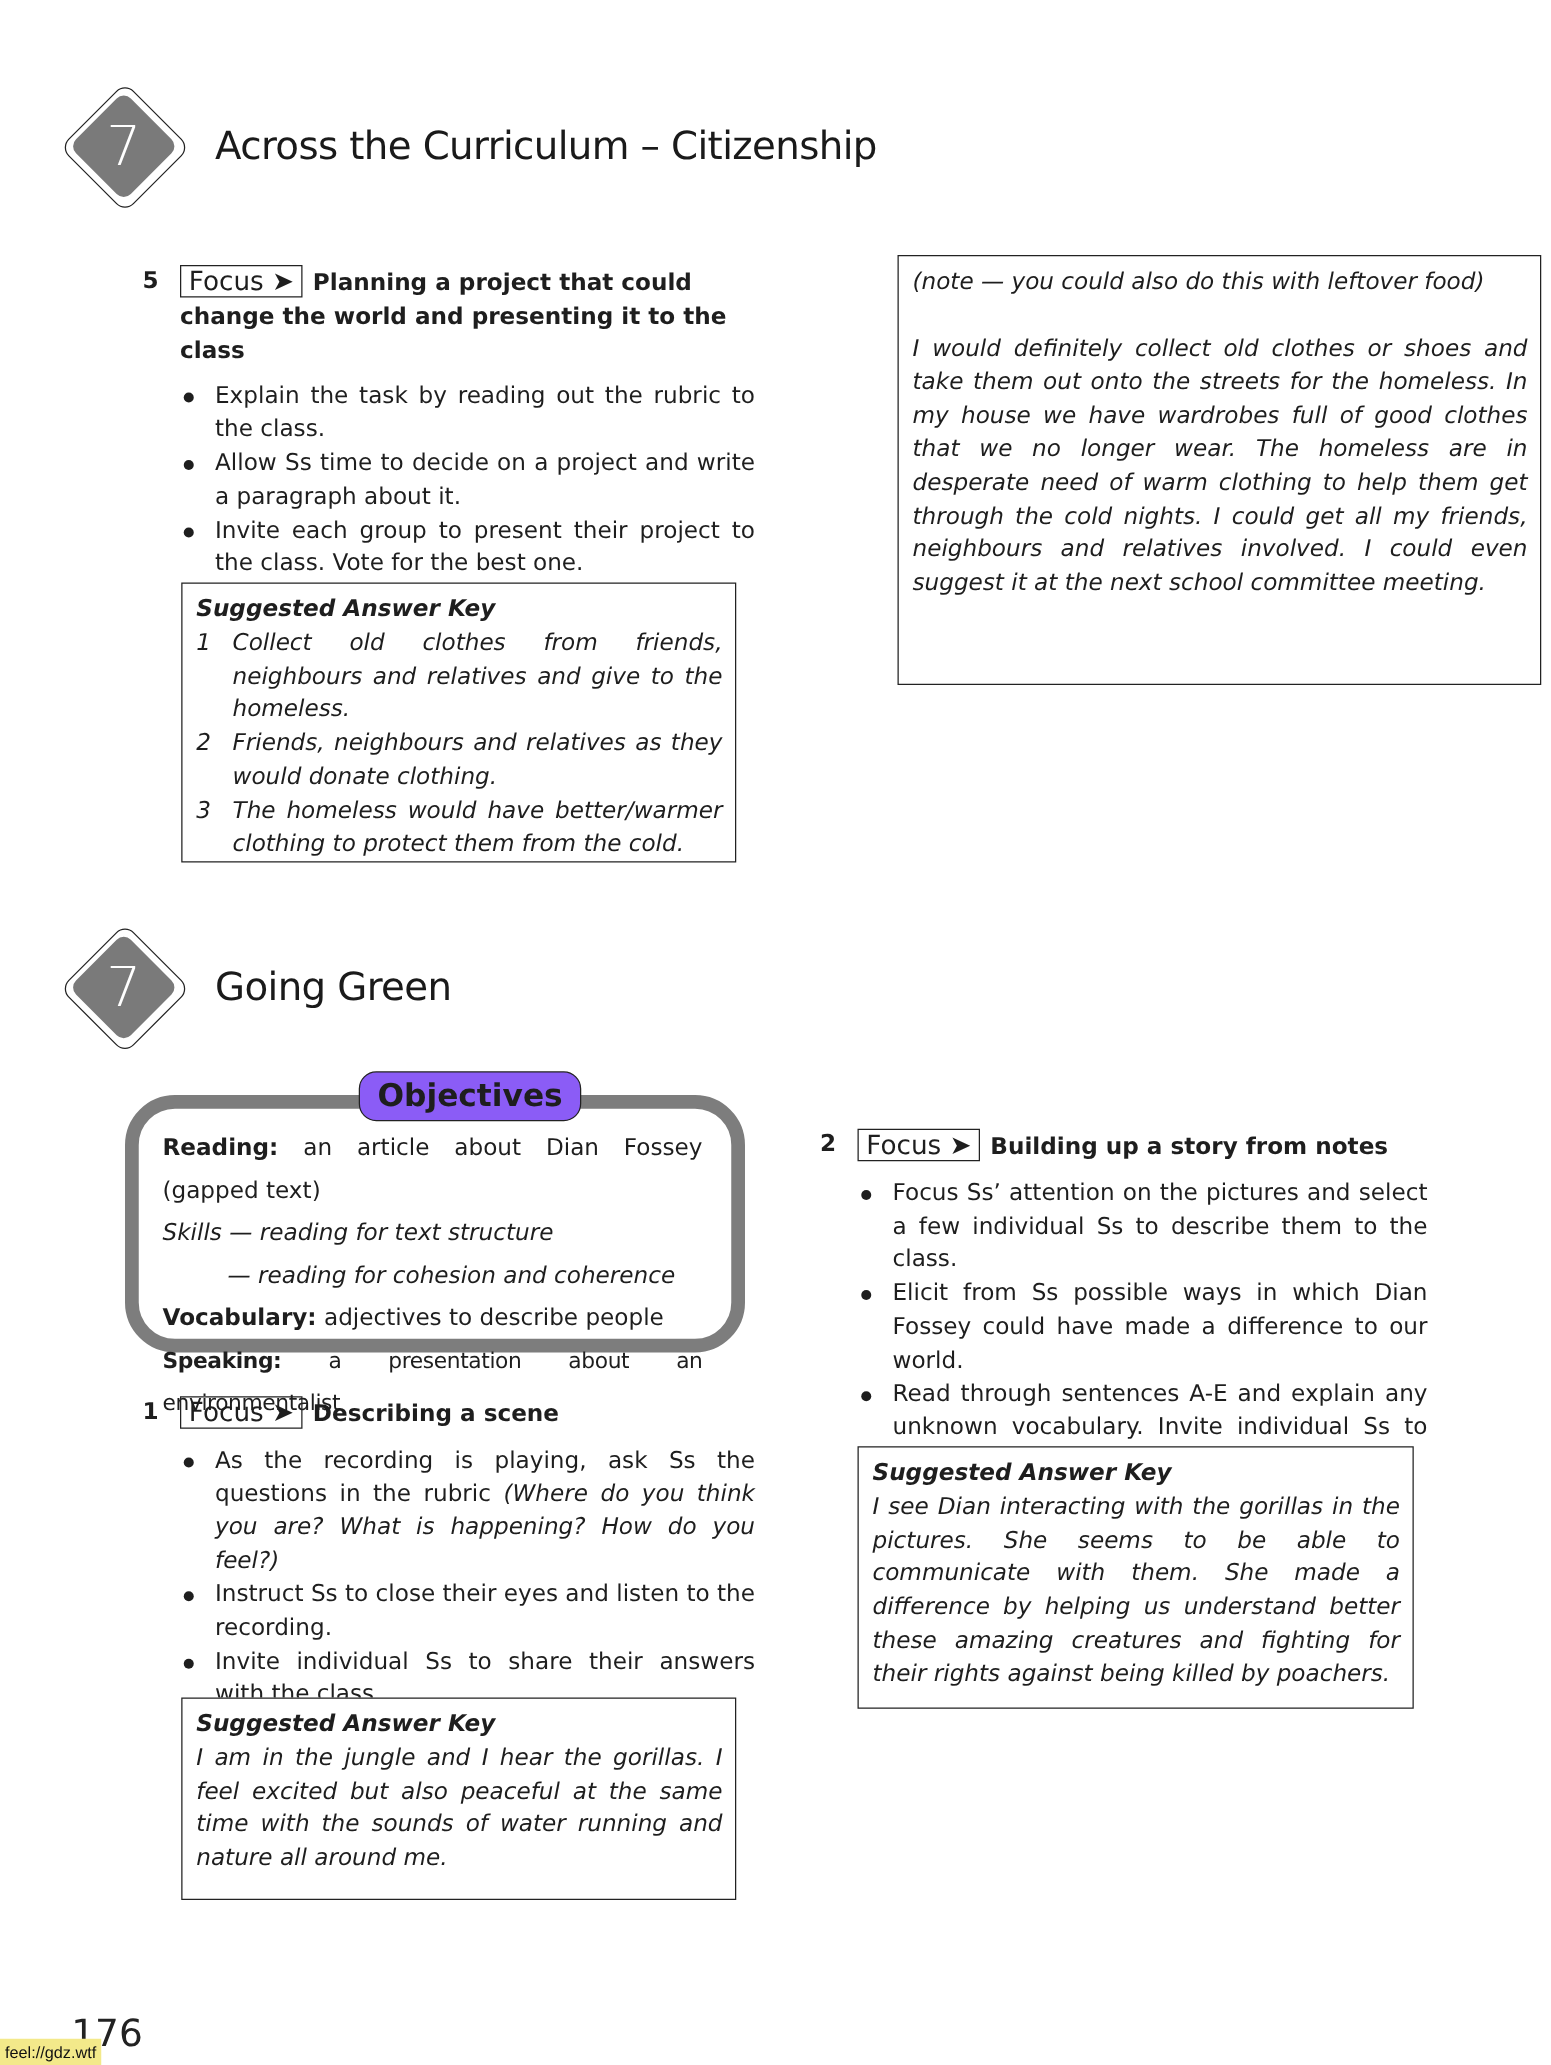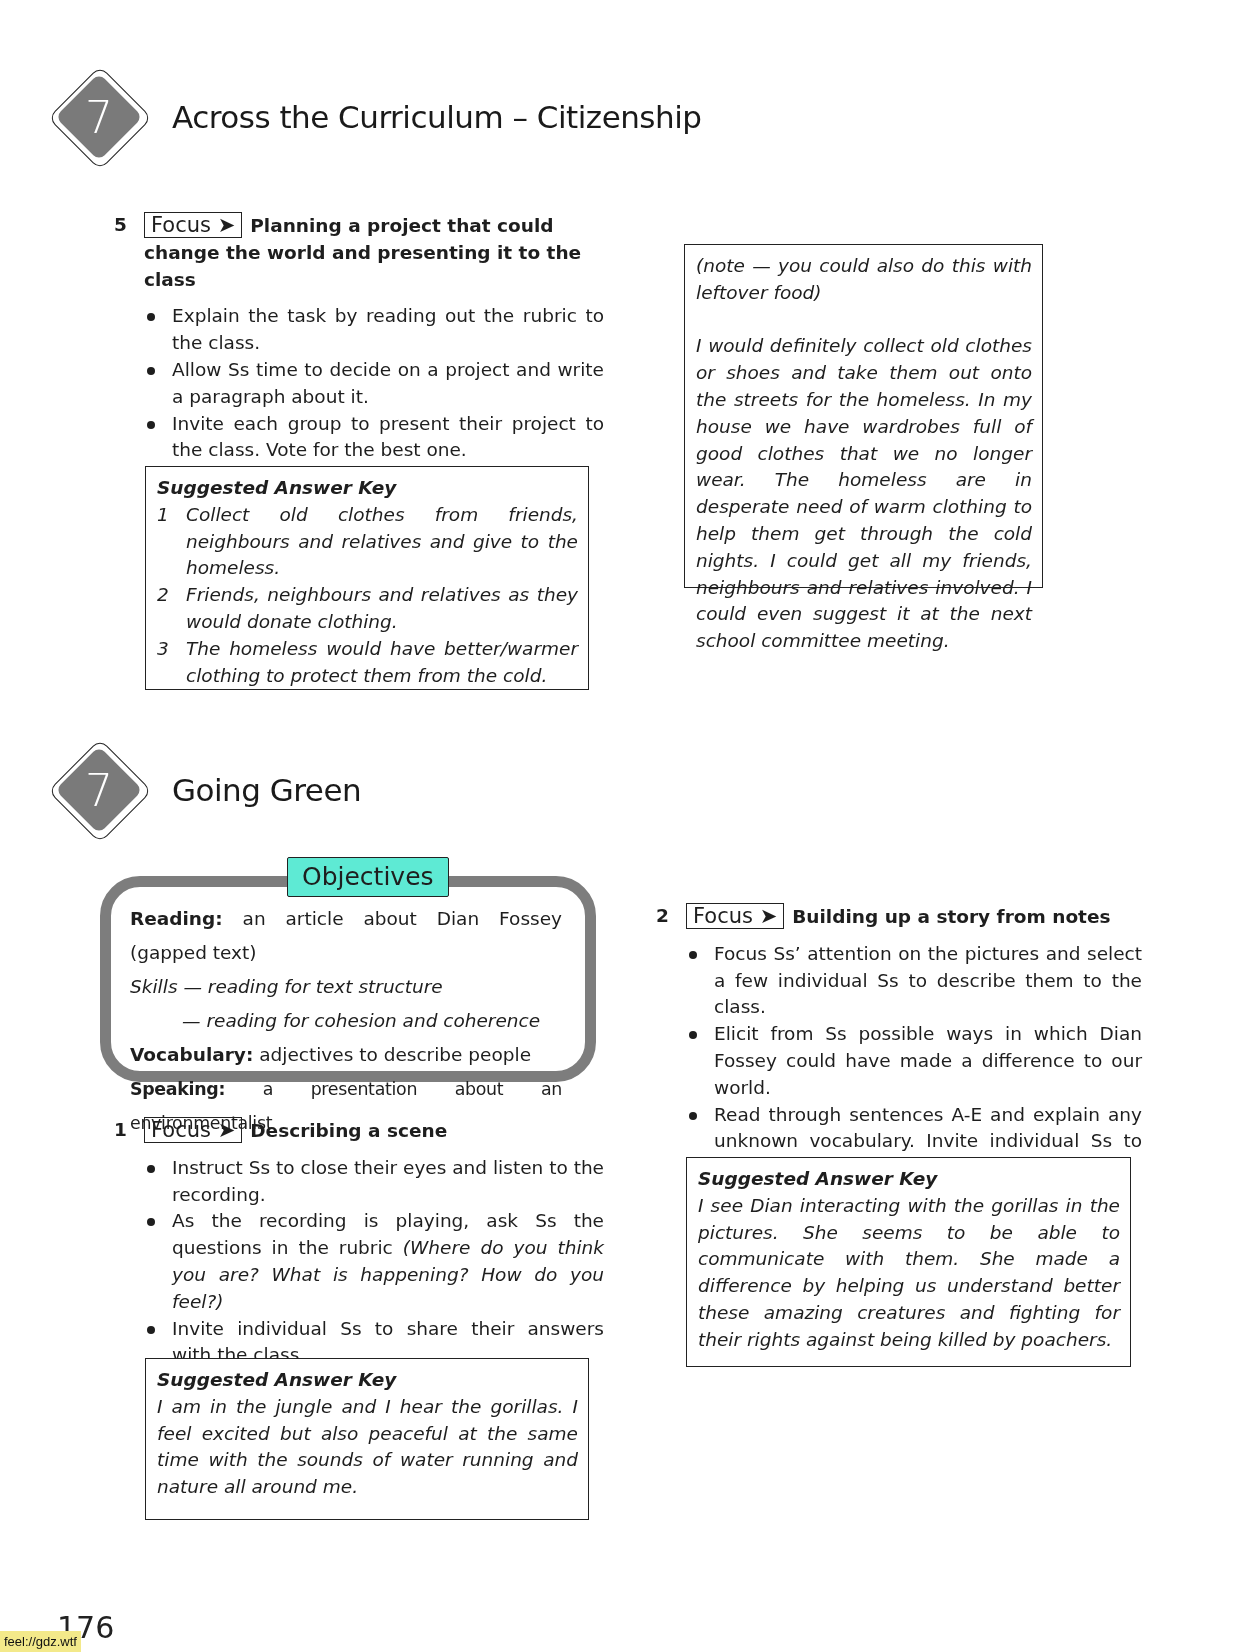--- a/index.html
+++ b/index.html
@@ -50,22 +50,22 @@
   .ak-list { margin: 0; padding: 0; list-style: none; }
   .ak-list li { display: flex; }
   .ak-list .n { width: 29px; flex: none; font-style: italic; }
   .ak-list .t { flex: 1; text-align: justify; }
   .objectives {
     position: absolute; left: 100px; top: 876px; width: 496px; height: 206px;
     border: 11px solid #7d7d7d; border-radius: 40px; background: #fff; box-sizing: border-box;
   }
   .obj-label {
     position: absolute; left: 287px; top: 857px; padding: 2px 14px;
-    background: #5eead4; border: 1.5px solid #222; border-radius: 2px;
-    font-weight: normal; font-size: 25px; line-height: 34px;
+    background: #8b5cf6; border: 1.5px solid #222; border-radius: 14px;
+    font-weight: bold; font-size: 25px; line-height: 34px;
   }
   .obj-body { position: absolute; left: 130px; top: 902px; width: 432px; font-size: 18.5px; line-height: 34px; }
   .obj-body .line { text-align: justify; }
   .obj-body b { font-weight: bold; }
   .obj-body i { }
   .page-num { position: absolute; left: 57px; top: 1610px; font-size: 30px; color: #222; }
   .footer-link {
     position: absolute; left: 0; top: 1631px; height: 21px; padding: 0 4px;
     background: #f3e98a; font-size: 13px; line-height: 21px; color: #111;
     font-family: "Liberation Sans", sans-serif;
@@ -108,21 +108,21 @@
         <span class="n">2</span>
         <span class="t">Friends, neighbours and relatives as they would donate clothing.</span>
       </li>
     <li>
         <span class="n">3</span>
         <span class="t">The homeless would have better/warmer clothing to protect them from the cold.</span>
       </li>
   </ul>
 </div>
 
-<div class="ak-box" style="left:684px; top:204px; width:359px; height:344px;margin-top:40px;">
+<div class="ak-box" style="left:718px; top:204px; width:515px; height:344px;">
   <div>(note — you could also do this with leftover food)</div>
   <div style="height:26.8px;"></div>
   <div>I would definitely collect old clothes or shoes and take them out onto the streets for the homeless. In my house we have wardrobes full of good clothes that we no longer wear. The homeless are in desperate need of warm clothing to help them get through the cold nights. I could get all my friends, neighbours and relatives involved. I could even suggest it at the next school committee meeting.</div>
 </div>
 
 <div class="section-head" style="top:735px;">
   <div class="diamond-wrap">
     <div class="diamond-outer"></div>
     <div class="diamond-inner"></div>
     <div class="diamond-num">7</div>
@@ -141,22 +141,22 @@
 </div>
 
 <div class="col" style="left:114px; top:1117px; width:490px;">
   <div class="task-head">
     <span class="task-num">1</span>
     <span style="flex:1;">
       <span class="focus-box">Focus ➤</span><span class="task-title">Describing a scene</span>
     </span>
   </div>
   <ul class="bullets">
+    <li><span>As the recording is playing, ask Ss the questions in the rubric </span><i>(Where do you think you are? What is happening? How do you feel?)</i></li>
     <li>Instruct Ss to close their eyes and listen to the recording.</li>
-    <li><span>As the recording is playing, ask Ss the questions in the rubric </span><i>(Where do you think you are? What is happening? How do you feel?)</i></li>
     <li>Invite individual Ss to share their answers with the class.</li>
   </ul>
 </div>
 
 <div class="ak-box" style="left:145px; top:1358px; width:444px; height:162px;">
   <div class="ak-title">Suggested Answer Key</div>
   <div>I am in the jungle and I hear the gorillas. I feel excited but also peaceful at the same time with the sounds of water running and nature all around me.</div>
 </div>
 
 <div class="col" style="left:656px; top:903px; width:486px;">

